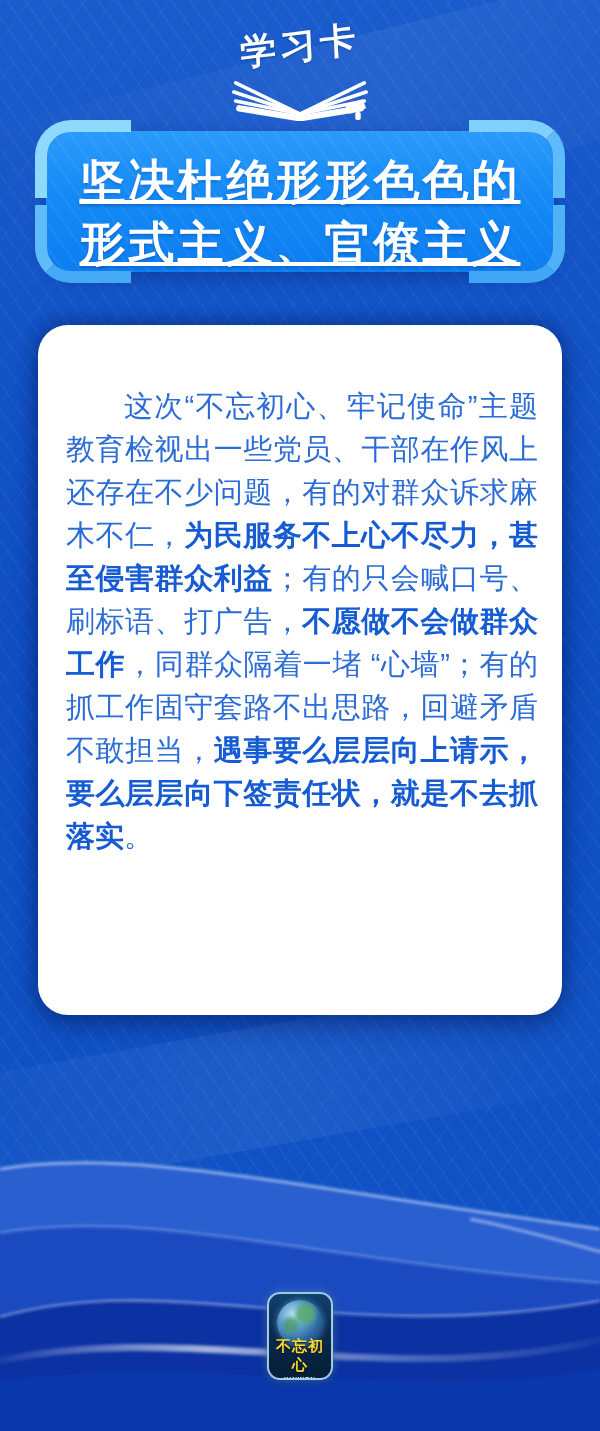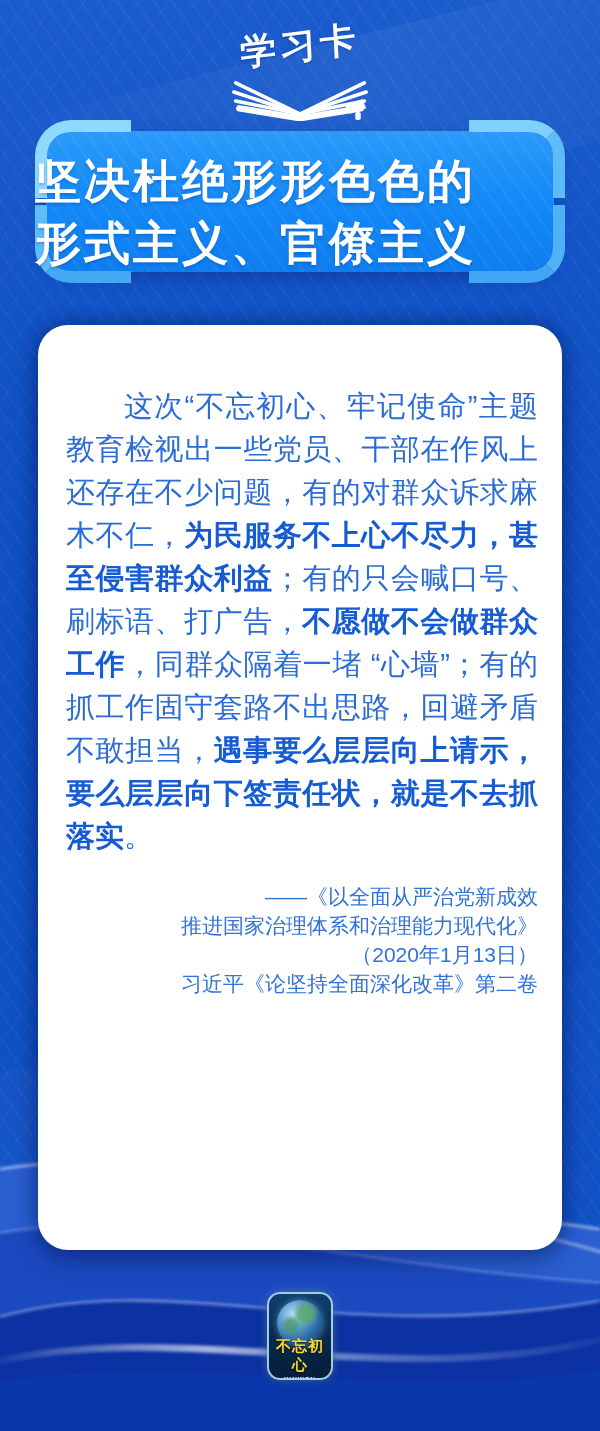--- a/index.html
+++ b/index.html
@@ -40,26 +40,26 @@
     background:repeating-linear-gradient(55deg, rgba(255,255,255,.05) 0 2px, rgba(255,255,255,0) 2px 14px);}
   .bracket{position:absolute;width:84px;height:66px;z-index:6;}
   .bracket.tl{left:0;top:0;border-top:12px solid;border-left:12px solid;border-top-left-radius:36px;
     border-image:linear-gradient(135deg,#97ddfd,#39a4f6) 1;border-top-left-radius:36px;}
   
   .bracket{border-color:#63c0f9;}
   .bracket.tl{border-image:none;border-color:#8ed9fd;}
   .bracket.tr{right:0;top:0;border-top:12px solid #7fd0fc;border-right:12px solid #5cbbf8;border-top-right-radius:36px;}
   .bracket.bl{left:0;bottom:0;border-bottom:12px solid #45a9f6;border-left:12px solid #5ebcf8;border-bottom-left-radius:36px;}
   .bracket.br{right:0;bottom:0;border-bottom:12px solid #41a6f5;border-right:12px solid #4fb2f7;border-bottom-right-radius:36px;}
-  .banner-title{position:relative;z-index:7;margin:0;padding-top:30px;
+  .banner-title{position:relative;z-index:7;margin:0;padding-top:30px;text-align:center;
     color:#fff;font-size:46px;font-weight:900;line-height:62px;letter-spacing:3px;
-    text-shadow:0 2px 3px rgba(3,40,120,.25);}
+    text-shadow:0 2px 3px rgba(3,40,120,.25);text-decoration:underline;}
 
   
-  .card{position:absolute;left:38px;top:325px;width:524px;height:925px;z-index:5;
+  .card{position:absolute;left:38px;top:325px;width:524px;height:690px;z-index:5;
     background:#ffffff;border-radius:30px;box-sizing:border-box;
     padding:60px 24px 0 28px;
     box-shadow:0 10px 26px rgba(2,18,80,.45), 0 -5px 16px rgba(2,18,80,.28);}
   .card p{margin:0;font-size:29px;line-height:43px;color:#2b6cd6;
     text-align:justify;text-indent:2em;}
   .card p + p{margin-top:43px;}
   .card p .b{font-weight:800;color:#155bd4;}
   .attribution{margin-top:24px;text-align:right;color:#3273d8;font-size:21px;line-height:29px;}
 
   
@@ -137,26 +137,20 @@
     <div class="bracket br"></div>
     <div class="banner-fill"></div>
     <h1 class="banner-title">
       <span>坚决杜绝形形色色的</span><br>
       <span>形式主义、官僚主义</span>
     </h1>
   </section>
 
   <main class="card">
     <p><span>这次“不忘初心、牢记使命”主题教育检视出一些党员、干部在作风上还存在不少问题，有的对群众诉求麻木不仁，</span><span class="b">为民服务不上心不尽力，甚至侵害群众利益</span><span>；有的只会喊口号、刷标语、打广告，</span><span class="b">不愿做不会做群众工作</span><span>，同群众隔着一堵 “心墙”；有的抓工作固守套路不出思路，回避矛盾不敢担当，</span><span class="b">遇事要么层层向上请示，要么层层向下签责任状，就是不去抓落实</span><span>。</span></p>
-    <div class="attribution">
-        <div>——《以全面从严治党新成效</div>
-        <div>推进国家治理体系和治理能力现代化》</div>
-        <div>（2020年1月13日）</div>
-        <div>习近平《论坚持全面深化改革》第二卷</div>
-      </div>
   </main>
 
   <footer class="badge">
     <div class="globe"></div>
     <div class="badge-cn">不忘初心</div>
     <div class="badge-en">XINWEN LIANBO</div>
   </footer>
 
 </div>
 

